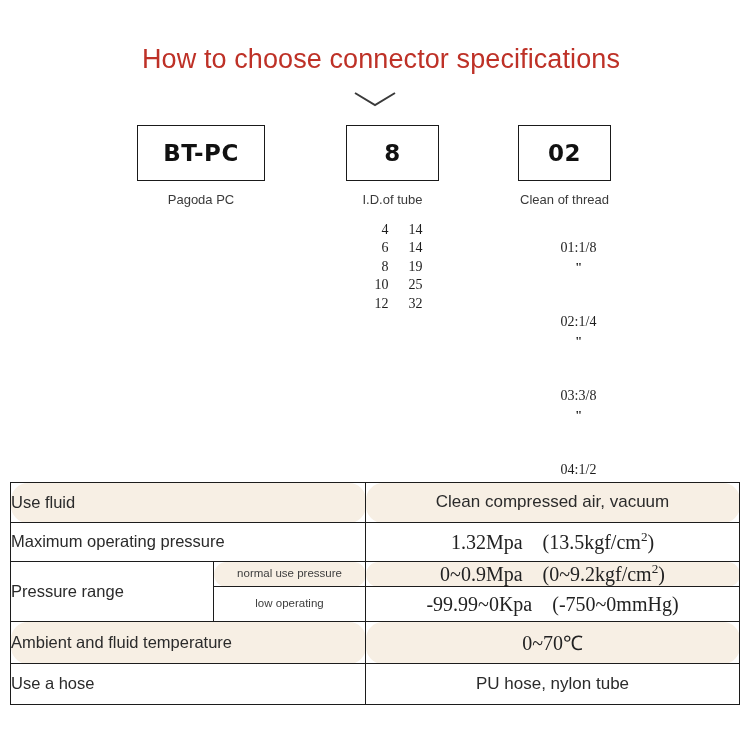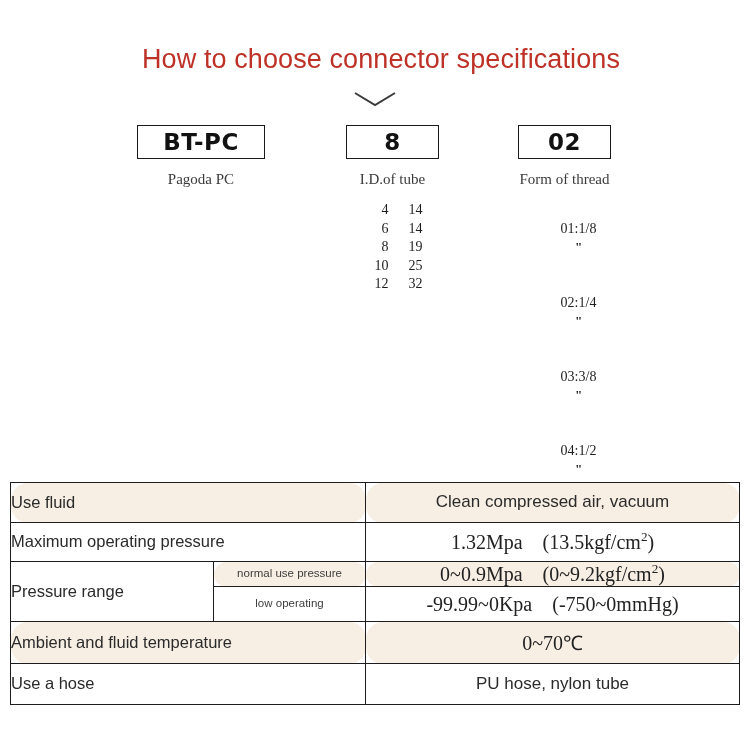--- a/index.html
+++ b/index.html
@@ -58,41 +58,40 @@
     position: absolute;
     top: 0;
   }
   .code-col.c1 { left: 137px; width: 128px; }
   .code-col.c2 { left: 346px; width: 93px;  }
   .code-col.c3 { left: 518px; width: 93px;  }
 
   .code-box {
     border: 1.5px solid #1a1a1a;
     box-sizing: border-box;
-    height: 34px;
+    height: 56px;
     display: flex;
     align-items: center;
     justify-content: center;
     background: #ffffff;
   }
   .code-box-text {
     font-family: "DejaVu Sans", sans-serif;
     font-weight: bold;
     font-size: 23px;
     color: #111111;
     letter-spacing: 0.5px;
     line-height: 1;
   }
   .code-caption {
     text-align: center;
-    font-size: 15px;
+    font-size: 13px;
     color: #3a3a3a;
     margin-top: 11px;
     line-height: 1.2;
-    font-family: Liberation Serif, serif;
   }
   .opt-list {
     margin-top: 13px;
     text-align: center;
     font-family: "Liberation Serif", serif;
     font-size: 14px;
     color: #1d1d1d;
     line-height: 18.5px;
   }
   .opt-row {
@@ -219,21 +218,21 @@
         <span class="opt-a">12</span>
         <span class="opt-b">32</span>
       </span>
     </div>
   </div>
 
   <div class="code-col c3">
     <div class="code-box">
       <span class="code-box-text">02</span>
     </div>
-    <div class="code-caption">Form of thread</div>
+    <div class="code-caption">Clean of thread</div>
     <div class="opt-list thread">
       <span class="opt-row">
         <span>01:1/8</span>
         <span class="q">"</span>
       </span>
       <span class="opt-row">
         <span>02:1/4</span>
         <span class="q">"</span>
       </span>
       <span class="opt-row">

